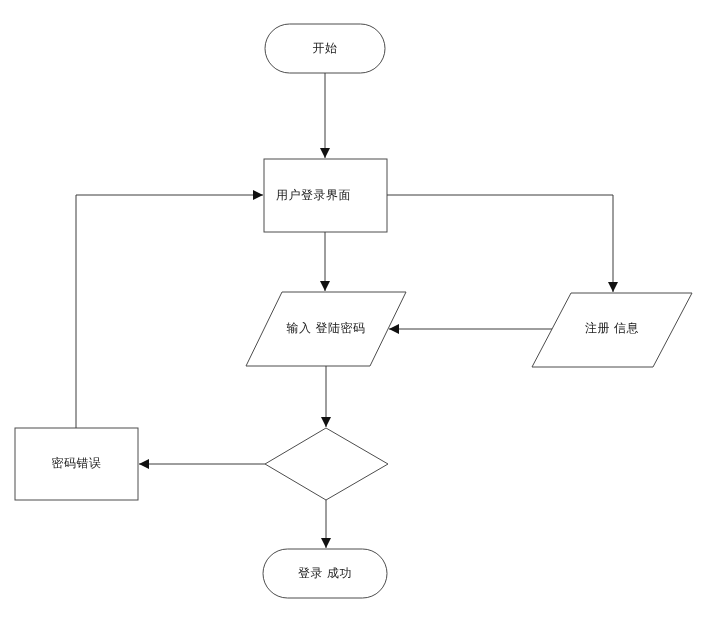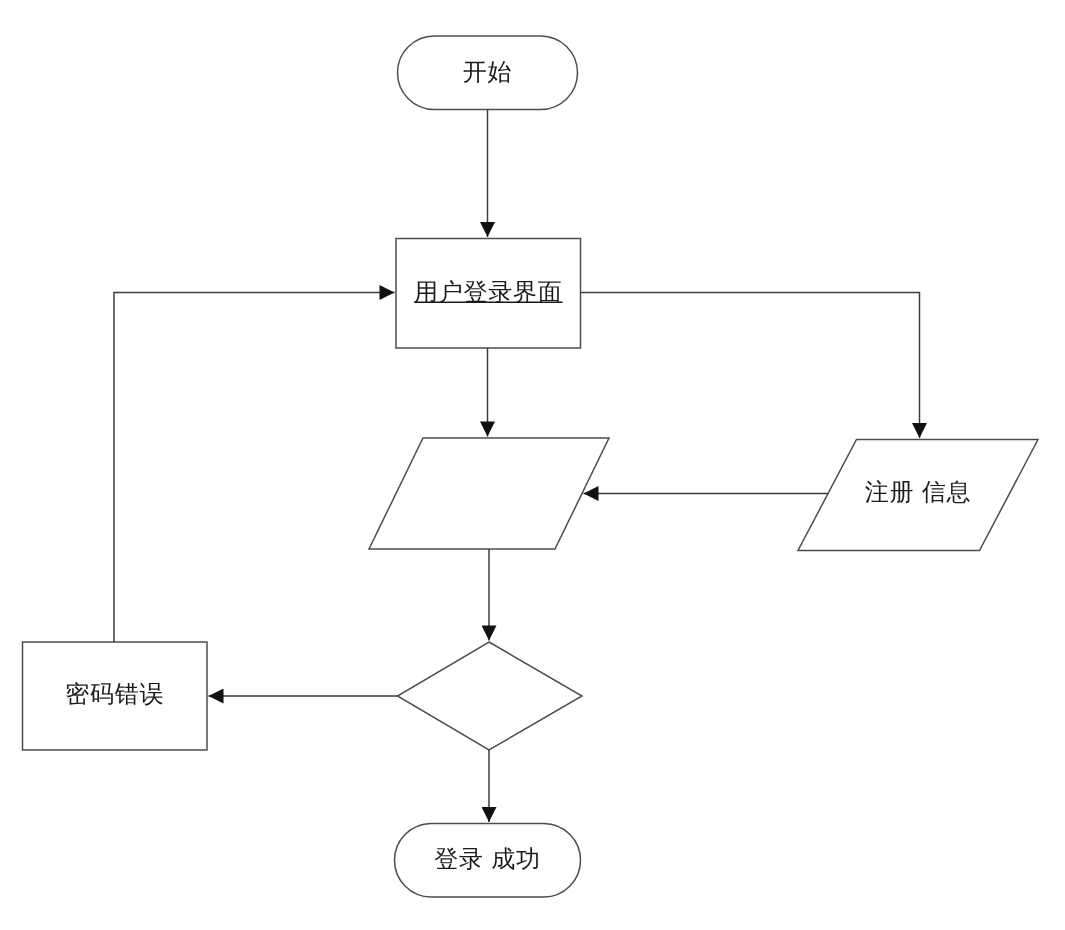--- a/index.html
+++ b/index.html
@@ -29,21 +29,21 @@
     fill: none;
     stroke: #3c3c3c;
     stroke-width: 1;
   }
   .node-label {
     position: absolute;
     display: flex;
     align-items: center;
     justify-content: center;
     text-align: left;
-    font-size: 16px;
+    font-size: 12px;
     line-height: 1.45;
     color: #1a1a1a;
     letter-spacing: 0.5px;
   }
 </style>
 </head>
 <body>
 
 <div class="canvas">
 
@@ -67,22 +67,23 @@
     <path class="edge" d="M387,195 L613,195 L613,292" marker-end="url(#arrow)"></path>
     <path class="edge" d="M552,329 L389,329" marker-end="url(#arrow)"></path>
     <path class="edge" d="M326,366 L326,427" marker-end="url(#arrow)"></path>
     <path class="edge" d="M265,464 L139,464" marker-end="url(#arrow)"></path>
     <path class="edge" d="M76,428 L76,195 L263,195" marker-end="url(#arrow)"></path>
     <path class="edge" d="M326,500 L326,548" marker-end="url(#arrow)"></path>
   </svg>
 
   <div class="node-label" style="left:265px; top:24px; width:120px; height:49px;">开始</div>
 
-  <div class="node-label" style="left:264px; top:159px; width:123px; height:73px;text-decoration:underline;">用户登录界面</div>
+  <div class="node-label" style="left:252px; top:159px; width:123px; height:73px;">用户登录界面</div>
 
+  <div class="node-label" style="left:286px; top:292px; width:80px; height:74px;">输入 登陆密码</div>
 
   <div class="node-label" style="left:572px; top:292px; width:80px; height:74px;">注册 信息</div>
 
 
   <div class="node-label" style="left:15px; top:428px; width:123px; height:72px;">密码错误</div>
 
   <div class="node-label" style="left:263px; top:549px; width:124px; height:49px;">登录 成功</div>
 
 </div>
 

